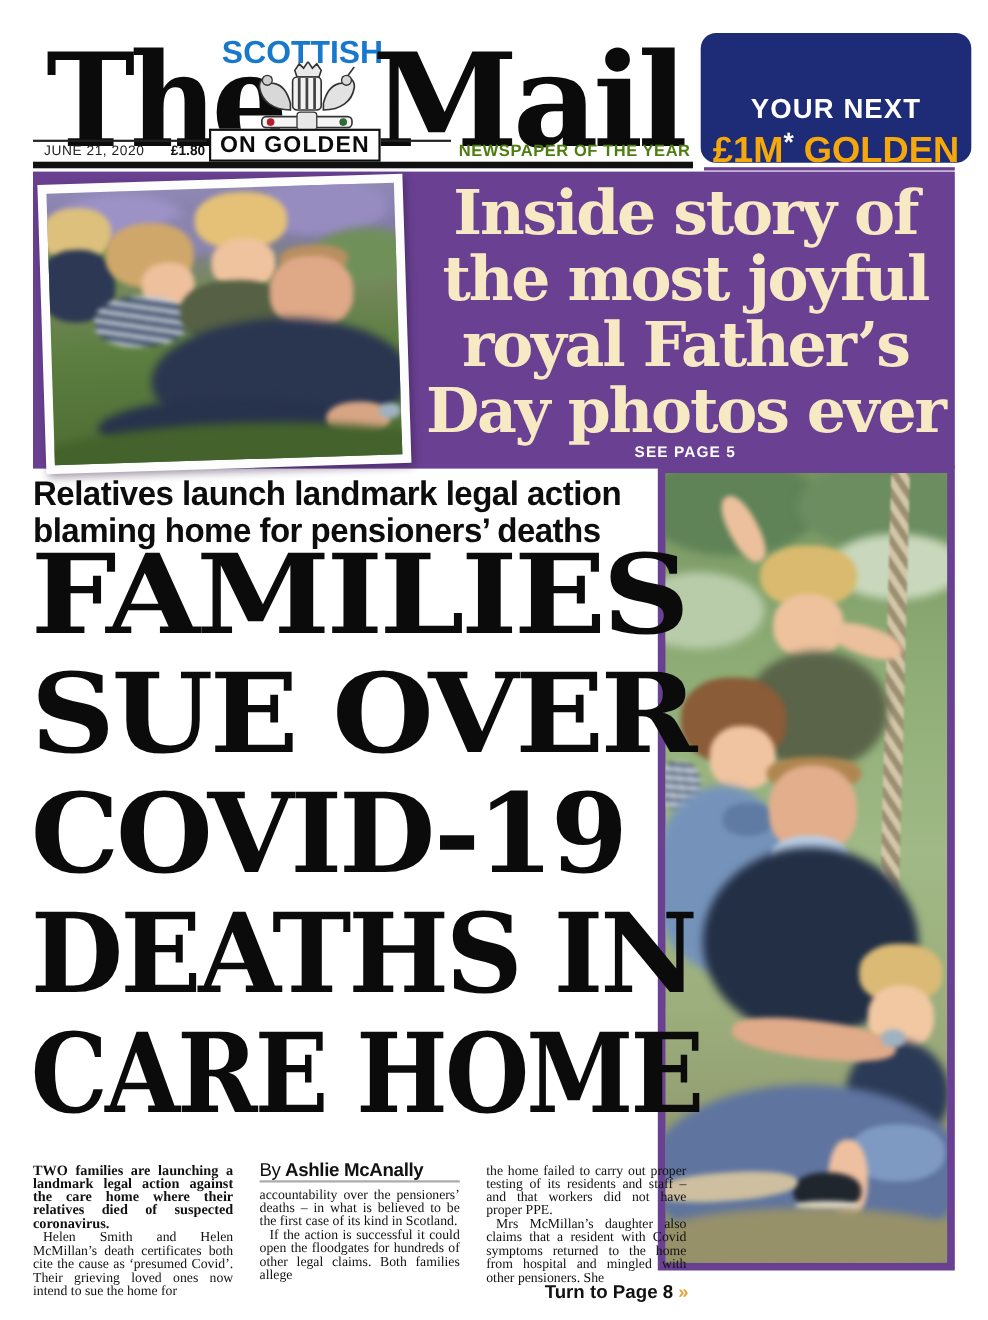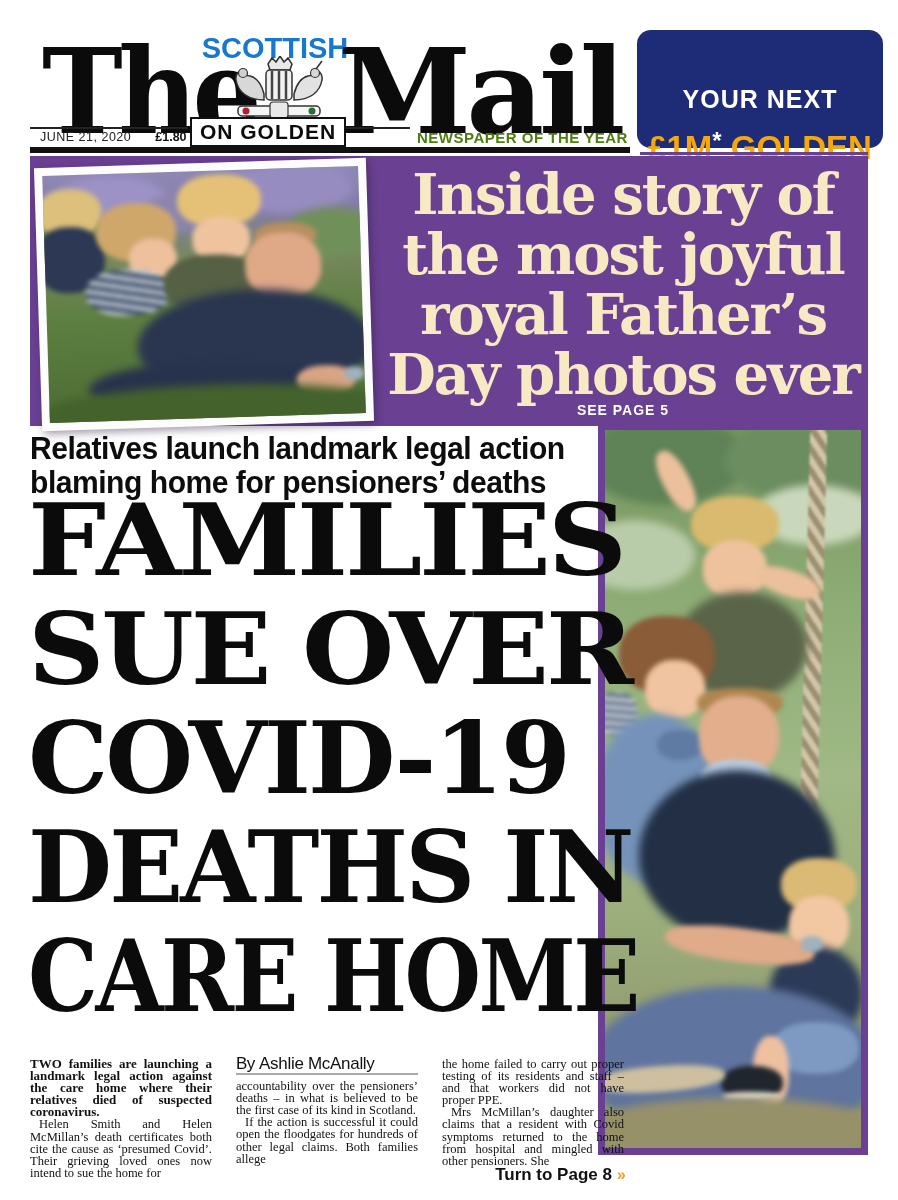--- a/index.html
+++ b/index.html
@@ -22,21 +22,21 @@
   #dateline{position:absolute;left:40px;top:130px;font-size:12.5px;color:#222;letter-spacing:.5px;}
   #dateline b{font-weight:bold;color:#111;margin-left:24px;letter-spacing:0;}
   #award{position:absolute;left:417px;top:129px;font-size:15px;font-weight:bold;color:#4d7c0f;
          letter-spacing:.5px;white-space:nowrap;text-align:right;}
   #blackbar{position:absolute;left:30px;top:147px;width:600px;height:6px;background:#111;}
 
   
   #promo{position:absolute;left:637px;top:30px;width:246px;height:118px;background:#1e2b76;
          border-radius:14px;color:#fff;text-align:center;padding-top:8px;box-sizing:border-box;}
   .promo1{font-weight:bold;font-size:25px;letter-spacing:1px;line-height:27px;margin-top:48px;}
-  .promo2{font-weight:bold;font-size:33px;line-height:34px;color:#f5a80c;letter-spacing:0;margin-top:11px;}
+  .promo2{font-weight:bold;font-size:33px;line-height:34px;color:#f5a80c;letter-spacing:0;}
   .promo2 .star{color:#ffffff;font-size:24px;vertical-align:10px;}
   .promo3{font-weight:bold;font-size:22.5px;line-height:25px;letter-spacing:-.5px;transform:scaleX(.96);}
   .promo4{font-weight:bold;font-size:16px;line-height:20px;}
   #promo-rule{position:absolute;left:640px;top:152px;width:228px;height:3px;background:#6a4192;}
 
   
   #banner{position:absolute;left:30px;top:156px;width:838px;height:270px;background:#6a4192;}
   #banner-head{position:absolute;left:352px;top:8px;width:482px;text-align:center;
                font-family:"DejaVu Serif",serif;font-weight:bold;color:#f7e9c4;
                font-size:56px;line-height:60px;letter-spacing:-2px;}
@@ -75,21 +75,21 @@
   #bodytext{position:absolute;left:30px;top:1058px;width:570px;height:108px;
             display:grid;grid-template-columns:182px 182px 182px;column-gap:24px;}
   .col{font-family:"Liberation Serif",serif;font-size:12.5px;line-height:12.1px;color:#111;
        text-align:justify;}
   .col p{margin:0;}
   .col p.ind{text-indent:9px;}
   .lead{font-weight:bold;font-size:13px;}
   #byline{font-family:"Liberation Sans",sans-serif;font-size:17px;color:#111;
           white-space:nowrap;margin-bottom:2px;}
   #byline .by{font-weight:normal;letter-spacing:-.5px;}
-  #byline .nm{font-weight:normal;letter-spacing:-.3px;}
+  #byline .nm{font-weight:bold;letter-spacing:-.3px;}
   #byline-rule{height:2px;background:#aaa;margin:3px 0 5px 0;}
   #turnto{text-align:right;font-family:"Liberation Sans",sans-serif;font-weight:bold;
           font-size:17px;margin-top:2px;}
   #turnto .chev{color:#e9a13b;letter-spacing:-2px;}
 </style>
 </head>
 <body>
 
 <div id="page">
 

